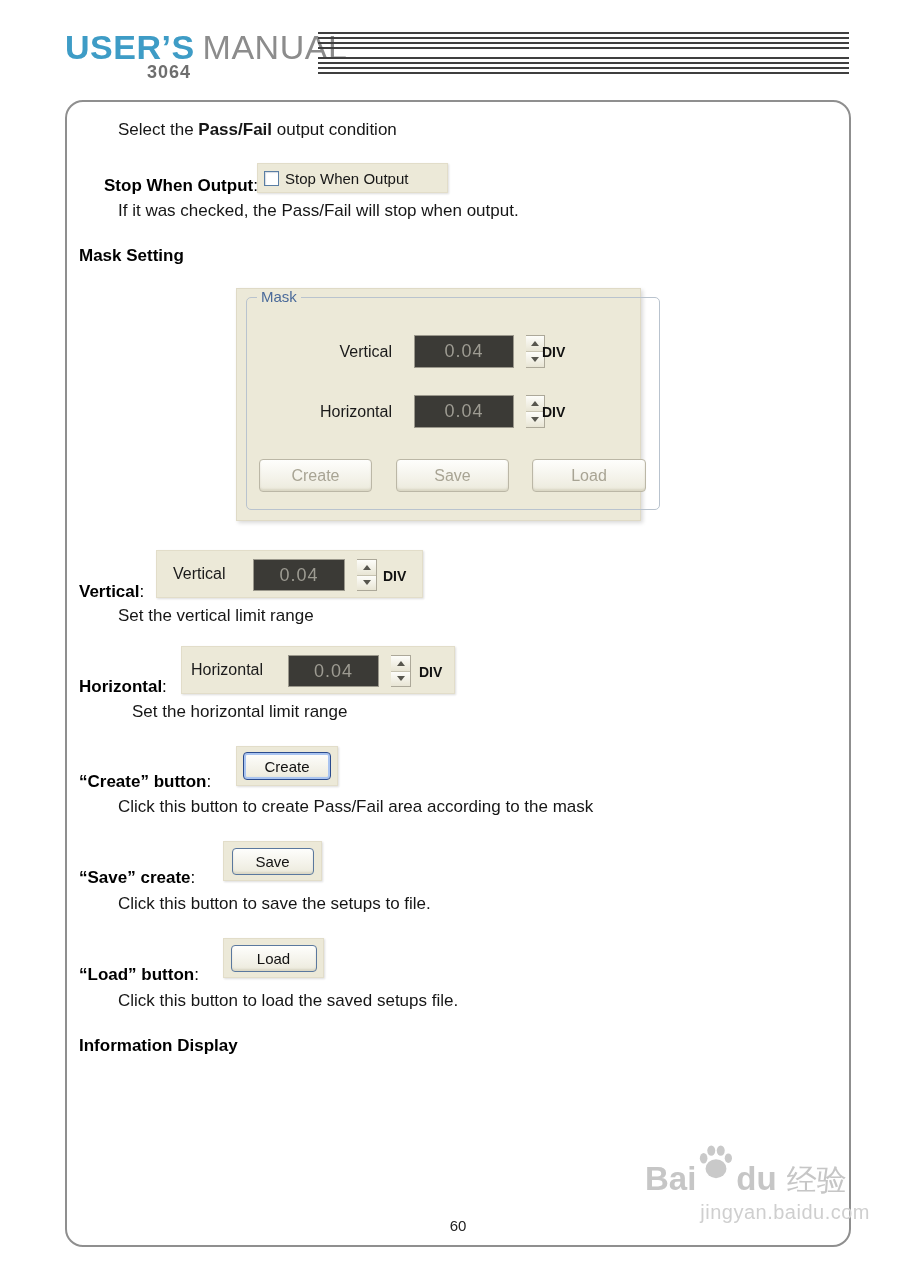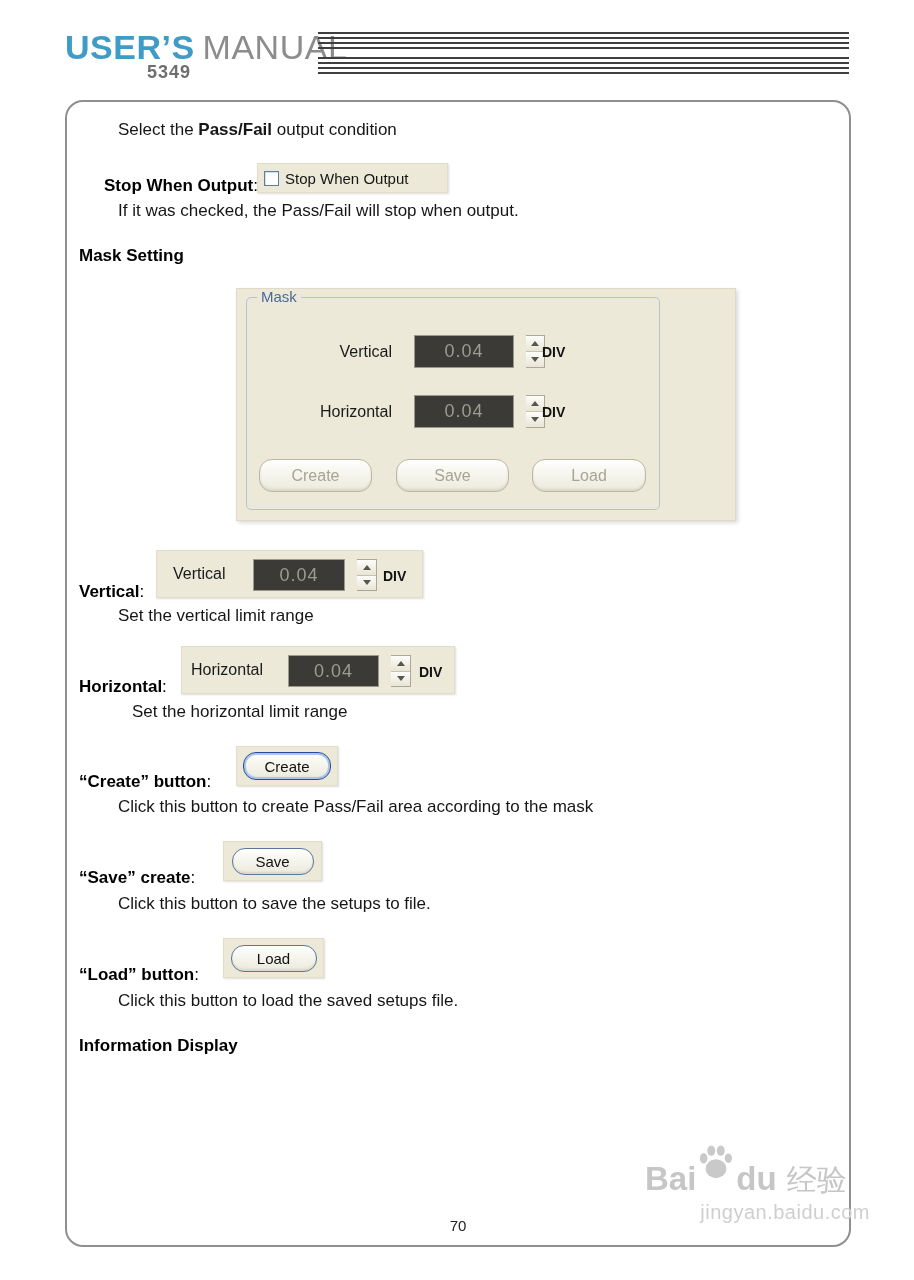--- a/index.html
+++ b/index.html
@@ -45,21 +45,21 @@
   .spinner { position:absolute; display:flex;gap:12px; }
   .spin-value { background:#3B3A36; border:1px solid #9B988C; color:#9D9B92;
                 font-size:18px; letter-spacing:1px; display:flex; align-items:center; justify-content:center; }
   .spin-btns { display:flex; flex-direction:column; border:1px solid #ACA899; border-left:none; background:#F1EFE2; }
   .spin-btn { flex:1; display:flex; align-items:center; justify-content:center;
               background:linear-gradient(180deg,#FDFDFA,#E8E5D4); border-bottom:1px solid #C6C2B0; cursor:default; }
   .spin-btn:last-child { border-bottom:none; }
   .tri-up { width:0; height:0; border-left:4px solid transparent; border-right:4px solid transparent; border-bottom:5px solid #57564E; }
   .tri-down { width:0; height:0; border-left:4px solid transparent; border-right:4px solid transparent; border-top:5px solid #57564E; }
 
-  .xp-btn { display:flex; align-items:center; justify-content:center; border-radius:13px;
+  .xp-btn { display:flex; align-items:center; justify-content:center; border-radius:4px;
             border:1px solid #A9A695; font-size:16px; color:#111;
             background:linear-gradient(180deg,#FEFEFC 0%,#F6F5EE 45%,#ECEADC 100%);
             box-shadow:inset 0 -2px 2px rgba(190,185,160,.4); }
   .xp-btn.disabled { color:#A8A494; border-color:#BBB7A6; }
   .xp-btn.pos { position:absolute; height:33px; }
   .btn-strip { position:absolute; background:#ECE9D8; border:1px solid #E2DDC9;
                box-shadow:1px 1px 2px rgba(0,0,0,.14); display:flex; align-items:center; justify-content:center; }
   .xp-btn.enabled { border:1px solid #5A789E; font-size:15px; }
   .xp-btn.focused { border:1px solid #2A4B8D; box-shadow:inset 0 0 0 2px #A9C4F0, inset 0 -2px 2px rgba(170,190,220,.3); font-size:15px; }
 
@@ -74,21 +74,21 @@
   .wm-url { font-size:20px; color:#CFCFCF; margin-top:6px; text-align:right; letter-spacing:.5px; }
 </style>
 </head>
 <body>
 
 <div class="page">
 
   <div class="abs" style="left:65px; top:28px;">
     <span class="title-main">USER’S</span><span class="title-sub">MANUAL</span>
   </div>
-  <div class="model">5349</div>
+  <div class="model">3064</div>
   <div class="staff" style="top:32px;">
     <div class="hline"></div>
       <div class="hline"></div>
       <div class="hline"></div>
       <div class="hline"></div>
   </div>
   <div class="staff" style="top:57px;">
     <div class="hline"></div>
       <div class="hline"></div>
       <div class="hline"></div>
@@ -101,21 +101,21 @@
 
   <div class="term-line" style="left:79px; top:176px;margin-left:25px;"><b>Stop When Output</b><span>:</span></div>
   <div class="ui-strip cb-strip" style="left:257px; top:163px; width:191px; height:30px;">
     <span class="xp-checkbox"></span>
     <span class="cb-label">Stop When Output</span>
   </div>
   <div class="body-text" style="left:118px; top:200px;">If it was checked, the Pass/Fail will stop when output.</div>
 
   <div class="term-line" style="left:79px; top:246px;"><b>Mask Setting</b></div>
 
-  <div class="mask-panel" style="left:236px; top:288px; width:500px; height:233px;">
+  <div class="mask-panel" style="left:236px; top:288px; width:405px; height:233px;">
     <div class="groupbox"></div>
     <span class="groupbox-title">Mask</span>
 
     <div class="fld-label ra" style="left:40px; top:54px;">Vertical</div>
     <div class="spinner" style="left:177px; top:46px;">
       <div class="spin-value" style="width:100px; height:33px;">0.04</div>
       <div class="spin-btns" style="width:19px; height:33px;">
         <div class="spin-btn">
             <span class="tri-up"></span>
           </div>
@@ -194,21 +194,21 @@
   <div class="body-text" style="left:118px; top:893px;">Click this button to save the setups to file.</div>
 
   <div class="btn-strip" style="left:223px; top:938px; width:101px; height:40px;">
     <div class="xp-btn enabled" style="width:86px; height:27px;">Load</div>
   </div>
   <div class="term-line" style="left:79px; top:965px;"><b>“Load” button</b><span>:</span></div>
   <div class="body-text" style="left:118px; top:990px;">Click this button to load the saved setups file.</div>
 
   <div class="term-line" style="left:79px; top:1036px;"><b>Information Display</b></div>
 
-  <div class="page-number">70</div>
+  <div class="page-number">60</div>
 
   <div class="watermark">
     <div class="wm-row">
       <span class="wm-bai">Bai</span>
       <svg class="wm-paw" width="38" height="38" viewBox="0 0 40 40">
         <ellipse cx="20" cy="27" rx="11" ry="10" fill="#C9C9C9"></ellipse>
         <ellipse cx="7" cy="16" rx="4" ry="5.5" fill="#C9C9C9"></ellipse>
         <ellipse cx="15" cy="8" rx="4.2" ry="5.5" fill="#C9C9C9"></ellipse>
         <ellipse cx="25" cy="8" rx="4.2" ry="5.5" fill="#C9C9C9"></ellipse>
         <ellipse cx="33" cy="16" rx="3.8" ry="5" fill="#C9C9C9"></ellipse>

